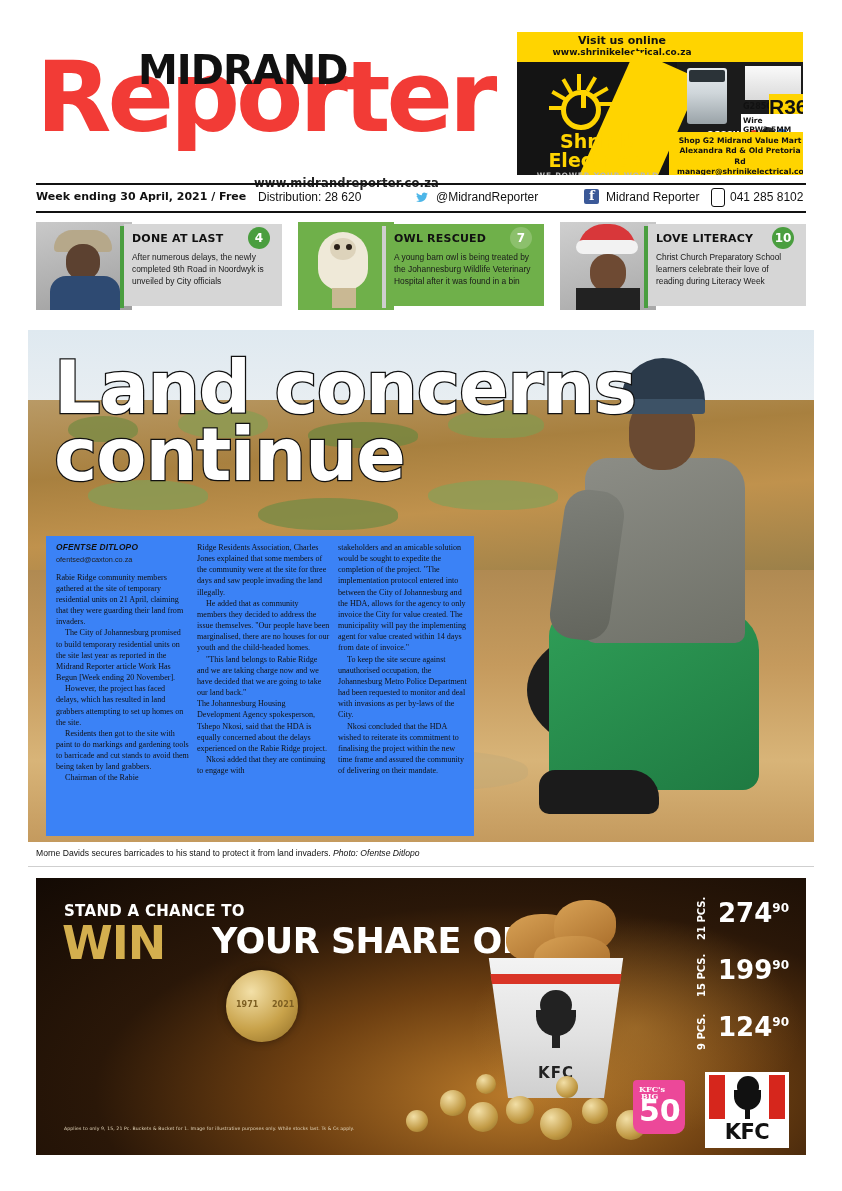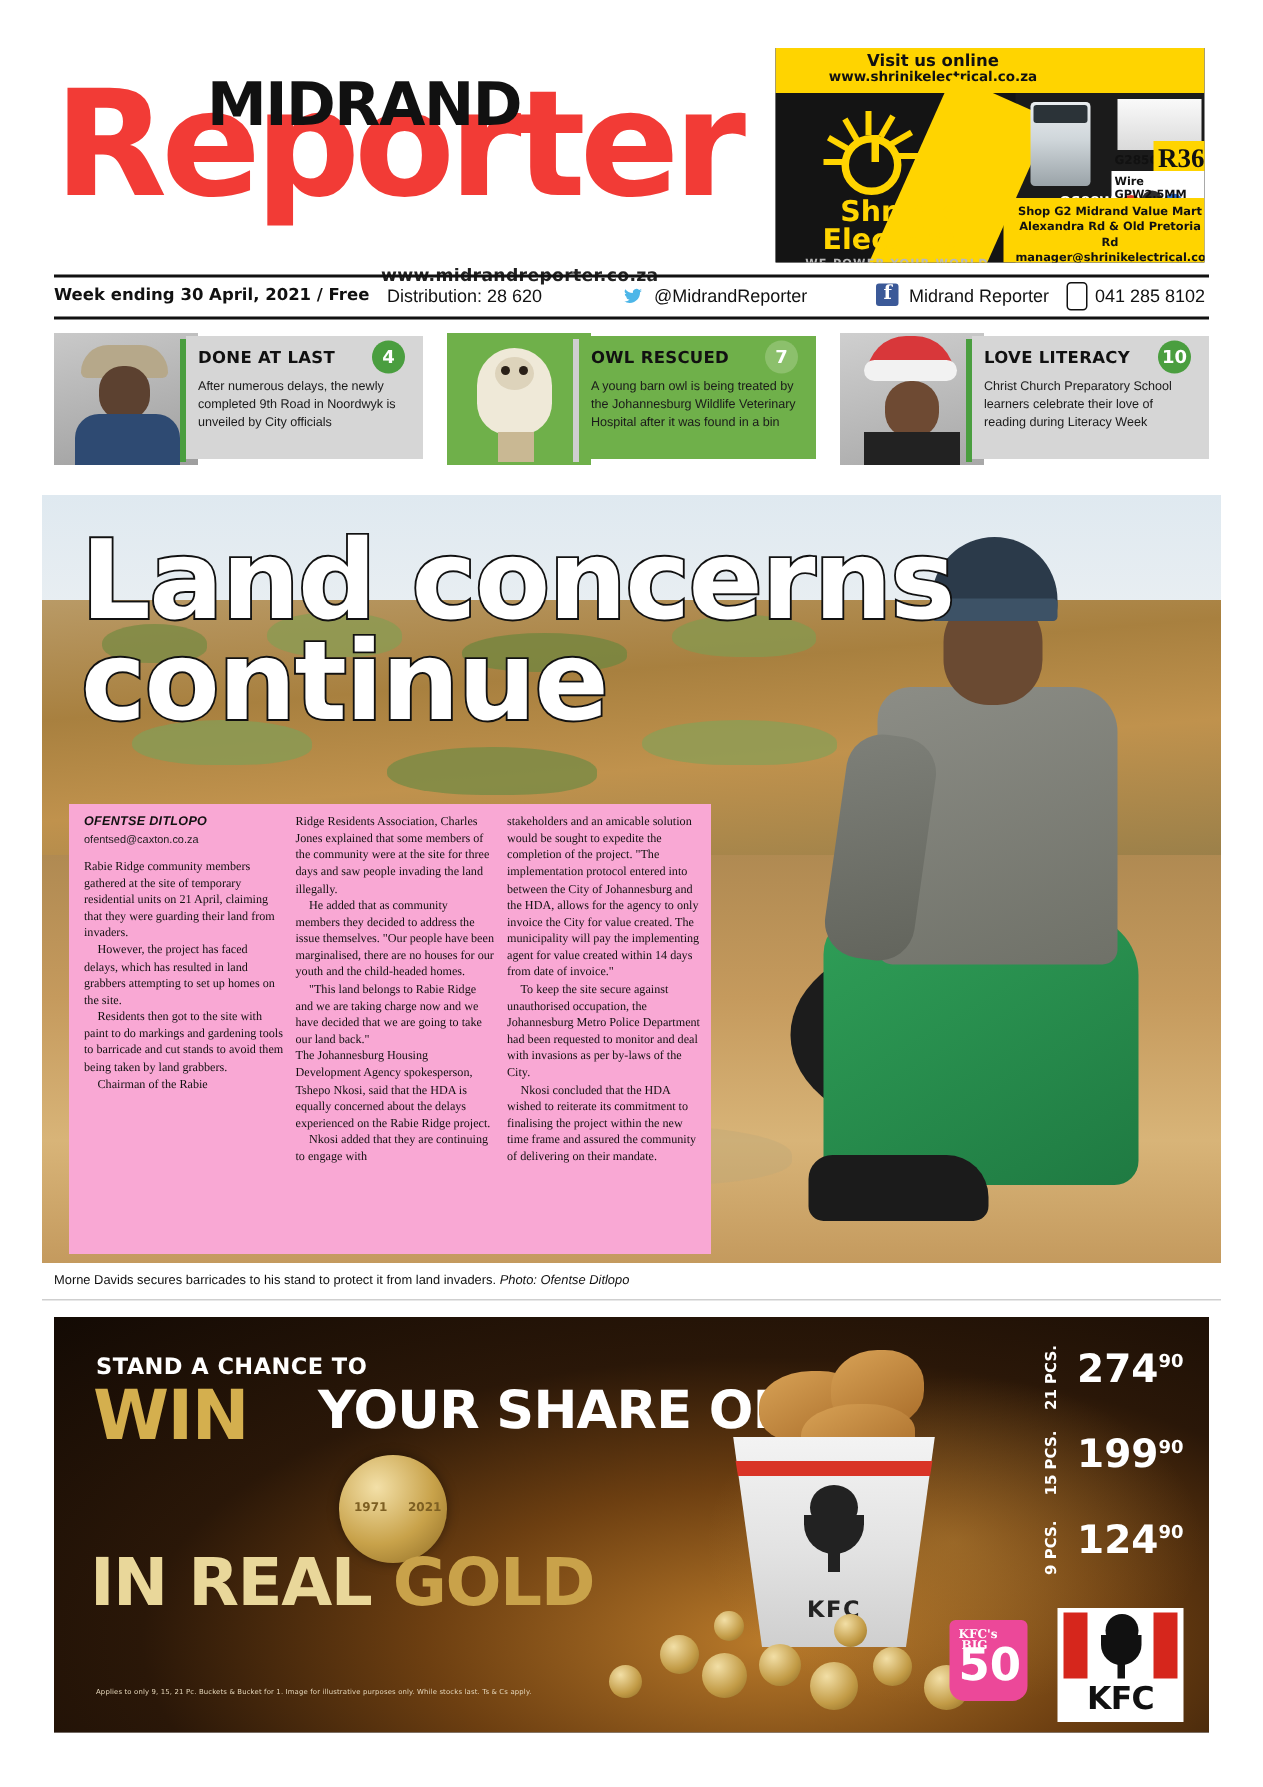--- a/index.html
+++ b/index.html
@@ -28,21 +28,21 @@
   .sh-name2{position:absolute;left:6px;top:119px;width:150px;text-align:center;font-family:"DejaVu Sans",sans-serif;font-weight:bold;font-size:19px;color:#ffd400;line-height:1;}
   .sh-slogan{position:absolute;left:6px;top:139px;width:150px;text-align:center;font-family:"DejaVu Sans",sans-serif;font-weight:bold;font-size:7.5px;color:#b9b9b9;letter-spacing:.8px;}
   .sh-prod1{position:absolute;left:160px;top:32px;width:62px;height:72px;}
   .lamp{position:absolute;left:10px;top:4px;width:40px;height:56px;background:linear-gradient(180deg,#e9edf0 0%,#cfd6da 45%,#9aa3a8 100%);border-radius:3px;}
   .lamp:before{content:"";position:absolute;left:2px;top:2px;width:36px;height:12px;background:#2b3338;border-radius:2px;}
   .sh-l1{position:absolute;left:160px;top:98px;width:66px;text-align:right;font-family:"DejaVu Sans",sans-serif;font-weight:bold;font-size:9px;color:#fff;}
   .sh-p1{position:absolute;left:152px;top:108px;width:74px;text-align:right;font-family:"DejaVu Sans",sans-serif;font-weight:bold;font-size:19px;color:#fff;}
   .sh-tube{position:absolute;left:228px;top:34px;width:56px;height:34px;background:linear-gradient(180deg,#fafafa,#dadada);}
   .sh-l2{position:absolute;left:226px;top:70px;font-family:"DejaVu Sans",sans-serif;font-weight:bold;font-size:8px;color:#111;}
   .sh-badge2{position:absolute;left:252px;top:62px;width:36px;height:20px;background:#ffd400;}
-  .sh-p2{position:absolute;left:252px;top:63px;width:34px;text-align:right;font-family:Liberation Serif, serif;font-weight:bold;font-size:18px;color:#111;}
+  .sh-p2{position:absolute;left:252px;top:63px;width:34px;text-align:left;font-family:Liberation Sans, sans-serif;font-weight:bold;font-size:21px;color:#111;}
   .sh-wirebox{position:absolute;left:224px;top:82px;width:62px;height:56px;background:#fff;}
   .sh-l3{position:absolute;left:226px;top:84px;font-family:"DejaVu Sans",sans-serif;font-weight:bold;font-size:7.5px;color:#111;}
   .wire{position:absolute;border-radius:50%;width:14px;height:14px;}
   .sh-p3{position:absolute;left:222px;top:116px;width:44px;text-align:center;font-family:"DejaVu Sans",sans-serif;font-weight:bold;font-size:17px;color:#111;background:#ffd400;}
   .sh-addr{position:absolute;left:160px;top:104px;width:126px;text-align:center;font-family:"DejaVu Sans",sans-serif;font-weight:bold;font-size:7.6px;color:#111;line-height:1.35;}
   .sh-addrbg{position:absolute;left:152px;top:100px;width:134px;height:43px;background:#ffd400;}
 
   
   .infobar{position:absolute;left:36px;top:183px;width:770px;height:26px;border-top:2px solid #111;border-bottom:2px solid #111;}
   .ib-date{position:absolute;left:0;top:5px;font-family:"DejaVu Sans",sans-serif;font-weight:bold;font-size:11px;color:#111;}
@@ -81,21 +81,21 @@
   .p-torso{position:absolute;left:52px;top:118px;width:160px;height:185px;background:linear-gradient(160deg,#8c8d86,#6f7168);border-radius:22px 30px 10px 10px;}
   .p-arm{position:absolute;left:24px;top:150px;width:60px;height:150px;background:linear-gradient(160deg,#7e8079,#62645c);border-radius:24px;transform:rotate(8deg);}
   .p-pants{position:absolute;left:16px;top:270px;width:210px;height:180px;background:linear-gradient(150deg,#2f9e57,#1f7a42);border-radius:26px 40px 16px 16px;}
   .p-shoe{position:absolute;left:6px;top:430px;width:120px;height:44px;background:#1b1b1b;border-radius:16px 28px 10px 10px;}
   .p-tyre{position:absolute;left:-6px;top:286px;width:180px;height:128px;background:#1c1c1c;border-radius:50%;}
   .p-tyre:after{content:"";position:absolute;left:42px;top:38px;width:96px;height:56px;background:#3a2c1d;border-radius:50%;}
   .headline{position:absolute;left:26px;top:24px;width:600px;font-family:"DejaVu Sans",sans-serif;font-weight:bold;font-size:73px;line-height:.92;color:#ffffff;letter-spacing:-1px;
             -webkit-text-stroke:2.5px #111; paint-order:stroke fill;}
 
   
-  .article{position:absolute;left:46px;top:536px;width:428px;height:300px;background:#f9a8d4;padding:6px 8px 6px 8px;box-sizing:border-box;}
+  .article{position:absolute;left:46px;top:536px;width:428px;height:300px;background:#3b82f6;padding:6px 8px 6px 8px;box-sizing:border-box;}
   .art-cols{position:relative;width:100%;height:100%;}
   .col{position:absolute;top:0;width:133px;font-family:"Liberation Serif",serif;font-size:8.1px;line-height:1.38;color:#111;text-align:left;}
   .c1{left:2px;} .c2{left:143px;} .c3{left:284px;}
   .byline{font-family:"Liberation Sans",sans-serif;font-weight:bold;font-style:italic;font-size:8.4px;letter-spacing:.2px;margin-bottom:1px;}
   .byemail{font-family:"Liberation Sans",sans-serif;font-size:7.3px;margin-bottom:7px;color:#222;}
   .col p{margin:0;text-indent:9px;}
   .col p.noind{text-indent:0;}
 
   
   .caption{position:absolute;left:36px;top:848px;width:760px;font-size:8.6px;color:#111;}
@@ -309,20 +309,21 @@
 
     <div style="position:absolute;left:18px;top:206px;width:428px;height:300px;background:#fff;"></div>
   </div>
 
   <div class="article">
     <div class="art-cols">
       <div class="col c1">
         <div class="byline">OFENTSE DITLOPO</div>
         <div class="byemail">ofentsed@caxton.co.za</div>
         <p class="noind">Rabie Ridge community members gathered at the site of temporary residential units on 21 April, claiming that they were guarding their land from invaders.</p>
+        <p>The City of Johannesburg promised to build temporary residential units on the site last year as reported in the Midrand Reporter article Work Has Begun [Week ending 20 November].</p>
         <p>However, the project has faced delays, which has resulted in land grabbers attempting to set up homes on the site.</p>
         <p>Residents then got to the site with paint to do markings and gardening tools to barricade and cut stands to avoid them being taken by land grabbers.</p>
         <p>Chairman of the Rabie</p>
       </div>
       <div class="col c2">
         <p class="noind">Ridge Residents Association, Charles Jones explained that some members of the community were at the site for three days and saw people invading the land illegally.</p>
         <p>He added that as community members they decided to address the issue themselves. "Our people have been marginalised, there are no houses for our youth and the child-headed homes.</p>
         <p>"This land belongs to Rabie Ridge and we are taking charge now and we have decided that we are going to take our land back."</p>
         <p class="noind">The Johannesburg Housing Development Agency spokesperson, Tshepo Nkosi, said that the HDA is equally concerned about the delays experienced on the Rabie Ridge project.</p>
         <p>Nkosi added that they are continuing to engage with</p>
@@ -344,24 +345,20 @@
   <div class="kfc">
     <div class="kfc-bg"></div>
     <div class="kfc-glow"></div>
 
     <div class="kfc-stand">STAND A CHANCE TO</div>
     <div class="kfc-win">WIN</div>
     <div class="kfc-share">YOUR SHARE OF</div>
     <div class="kfc-coin"></div>
     <div class="kfc-coin-y1">1971</div>
     <div class="kfc-coin-y2">2021</div>
-    <div class="kfc-gold">
-      <span class="w">IN REAL</span>
-      <span>GOLD</span>
-    </div>
 
     <span class="chicken" style="left:470px;top:36px;width:70px;height:48px;"></span>
     <span class="chicken" style="left:518px;top:22px;width:62px;height:52px;"></span>
     <span class="chicken" style="left:498px;top:58px;width:76px;height:42px;"></span>
     <div class="bucket"></div>
     <div class="bucket-stripe"></div>
     <div class="bucket-face">
       <div class="bf-head"></div>
         <div class="bf-beard"></div>
         <div class="bf-tie"></div>

